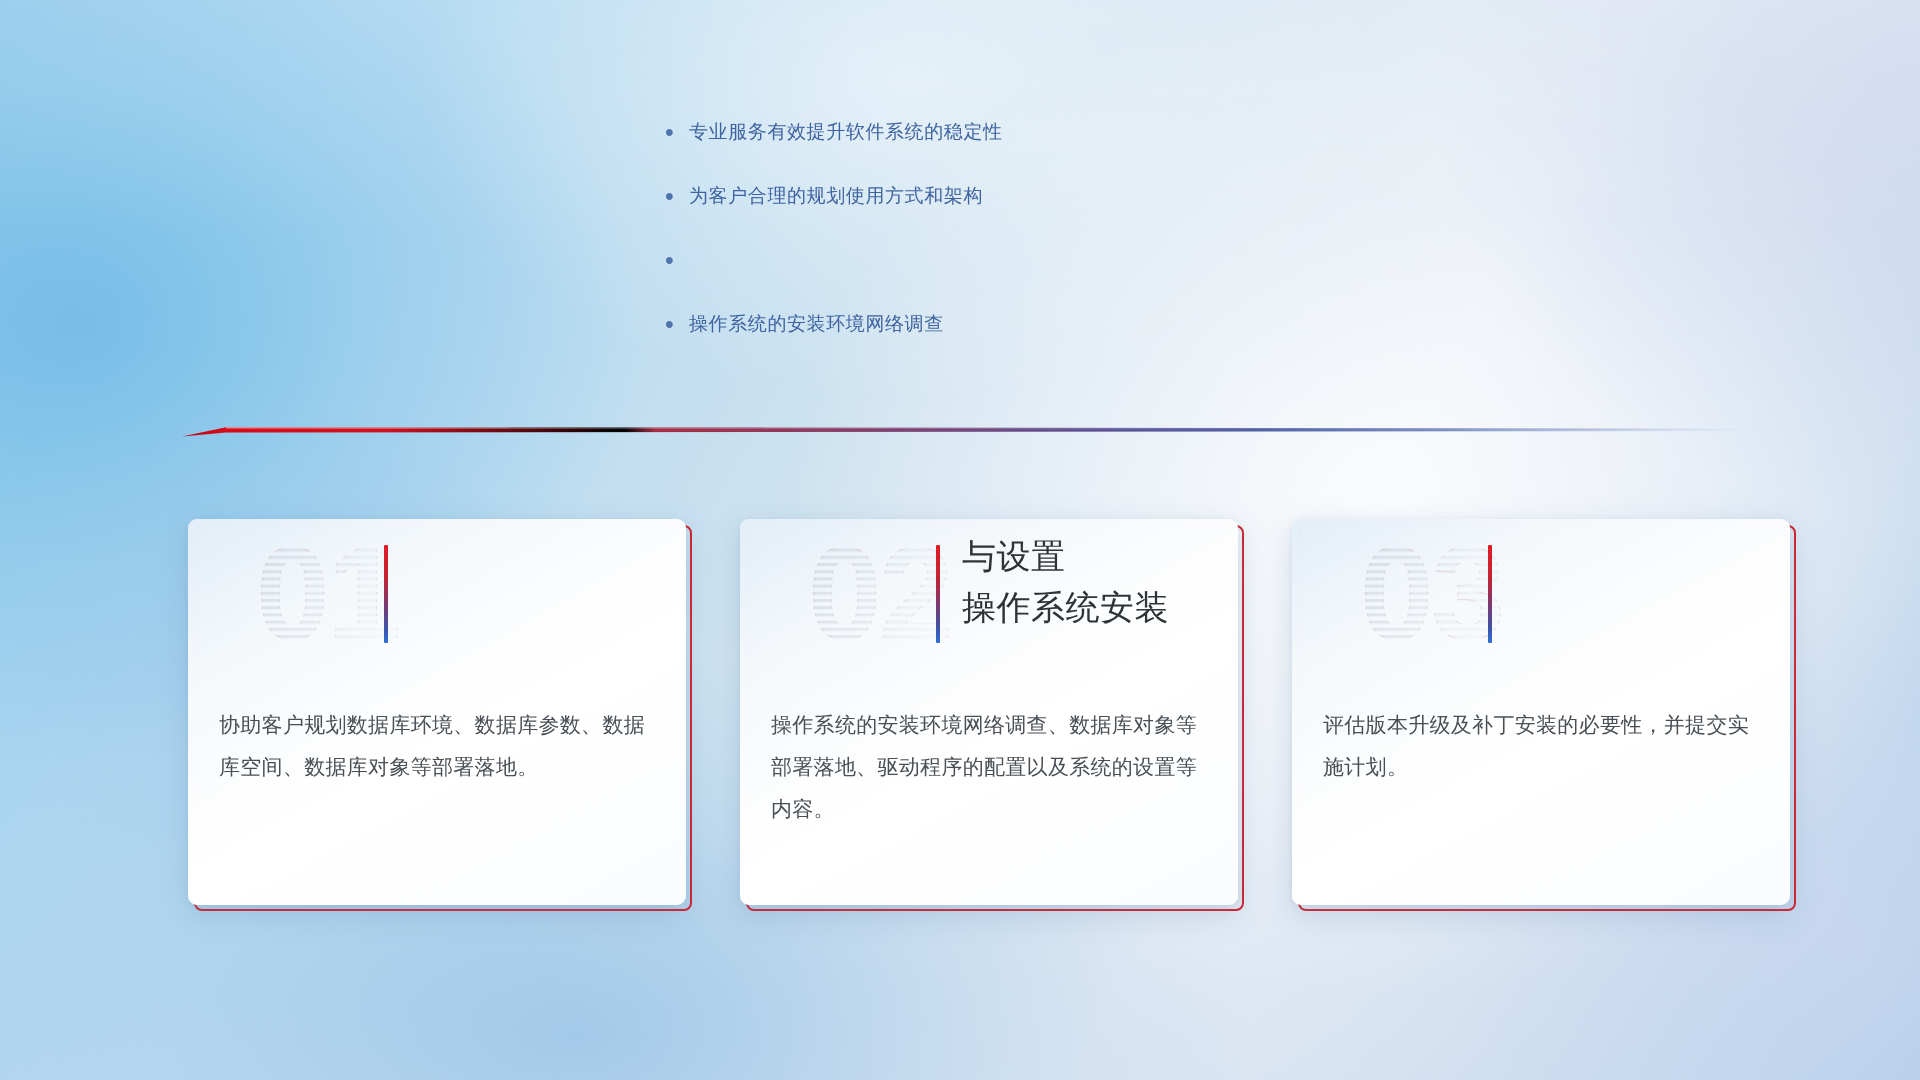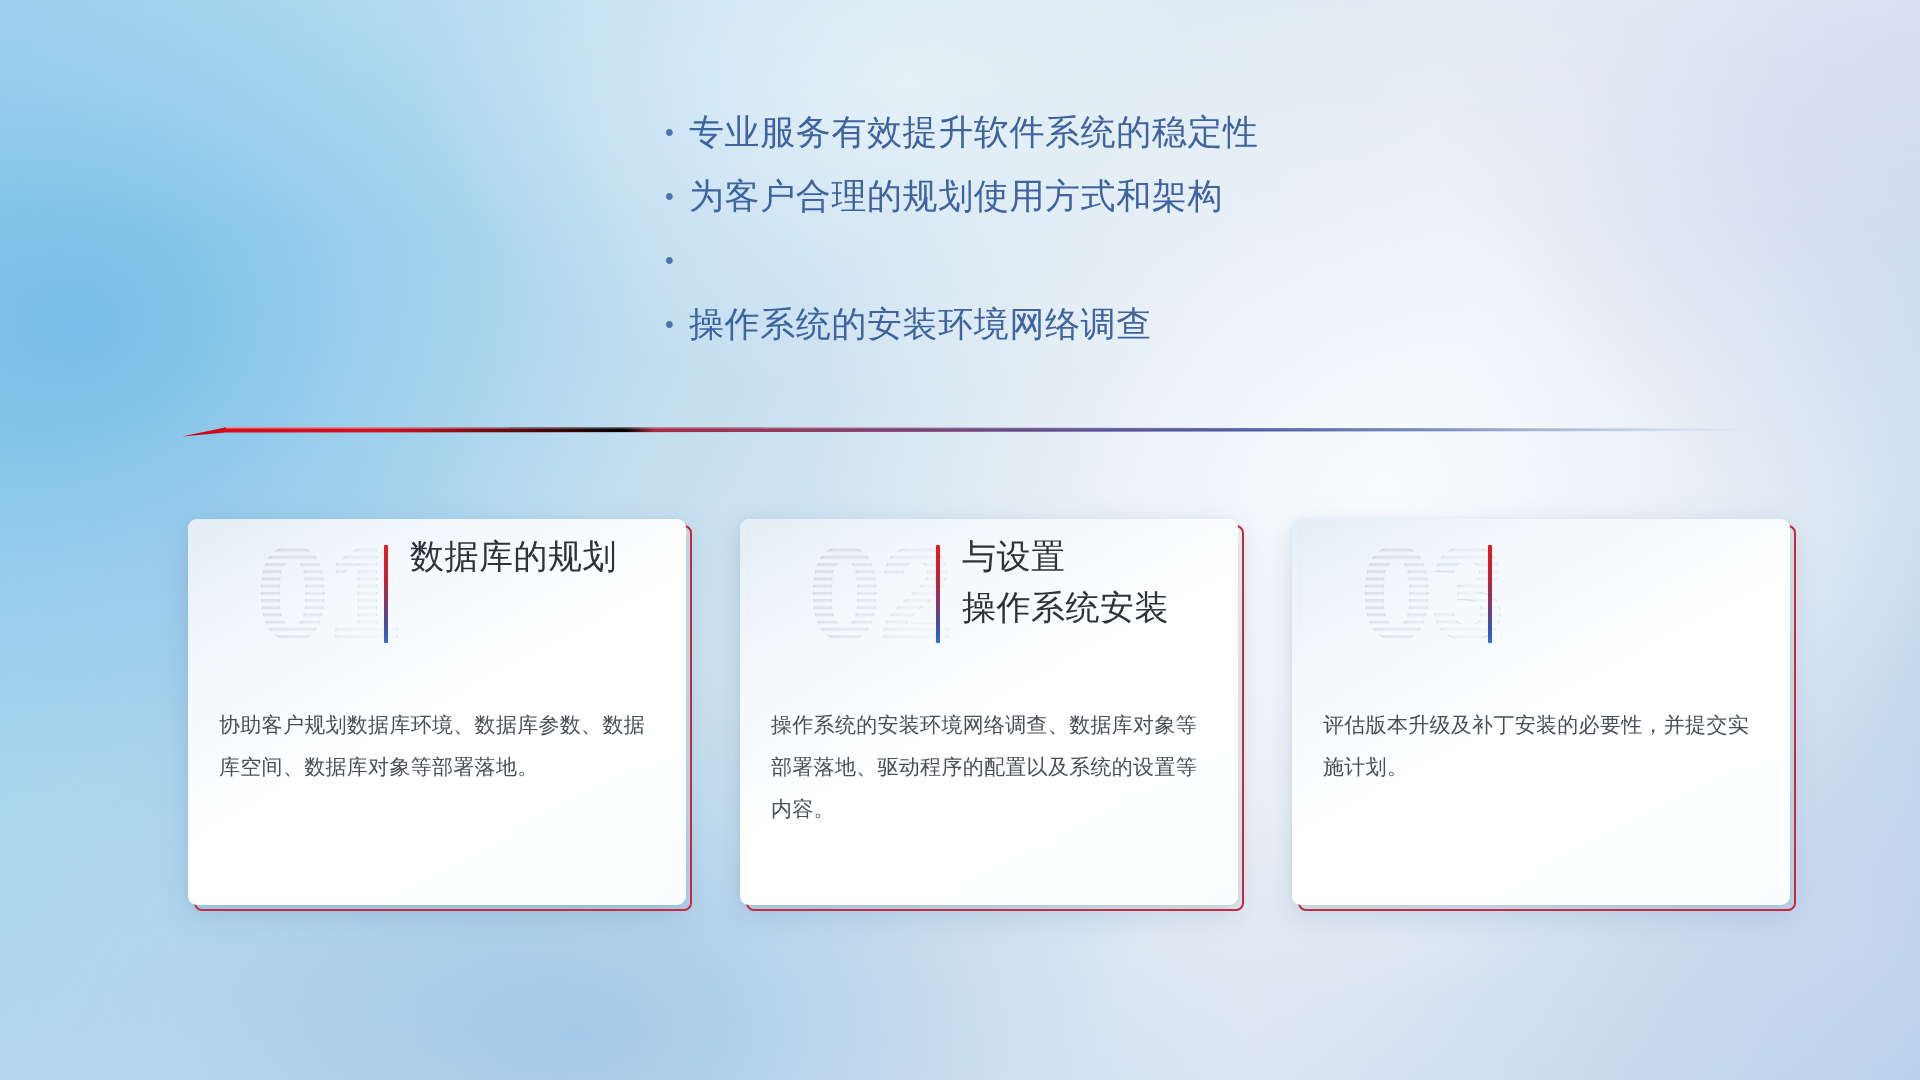--- a/index.html
+++ b/index.html
@@ -63,21 +63,21 @@
   
   #bullets {
     position:absolute; left:665px; top:112px; z-index:6;
   }
   .bullet-row { display:flex; align-items:flex-start; height:64px; }
   .bullet-dot {
     width:24px; flex:0 0 24px; color:#4f74ac;
     font-size:25px; line-height:40px; text-align:left;
   }
   .bullet-txt {
-    color:#3f63a0; font-size:35px; line-height:40px;
+    color:#3f63a0; font-size:19px; line-height:40px;
     letter-spacing:.6px; white-space:nowrap; font-weight:500;
   }
 
   
   #divider { position:absolute; left:182px; top:418px; width:1578px; height:26px; z-index:6; }
 
   
   #cards { position:absolute; left:0; top:519px; width:1920px; height:420px; z-index:6; }
   .card { position:absolute; top:0; width:498px; }
 
@@ -217,21 +217,20 @@
           <g mask="url(#nm1)" opacity=".62">
             <text x="2" y="112" font-family="'Liberation Sans',sans-serif" font-size="132" font-weight="700" letter-spacing="-2" fill="url(#ng1)">01</text>
           </g>
           <g mask="url(#nm1)" opacity=".30">
             <text x="2" y="112" font-family="'Liberation Sans',sans-serif" font-size="132" font-weight="700" letter-spacing="-2" fill="none" stroke="#c86a7a" stroke-width="1.1">01</text>
           </g>
         </svg>
       </div>
       <div class="card-rule"></div>
       <div class="card-title">
-        <span>数据库的规划</span>
       </div>
     </div>
     <div class="card-text">协助客户规划数据库环境、数据库参数、数据库空间、数据库对象等部署落地。</div>
   </div>
 
   <div class="card" style="left:740px;">
     <div class="card-red"></div>
     <div class="card-body">
       <div class="card-sheen"></div>
     </div>

